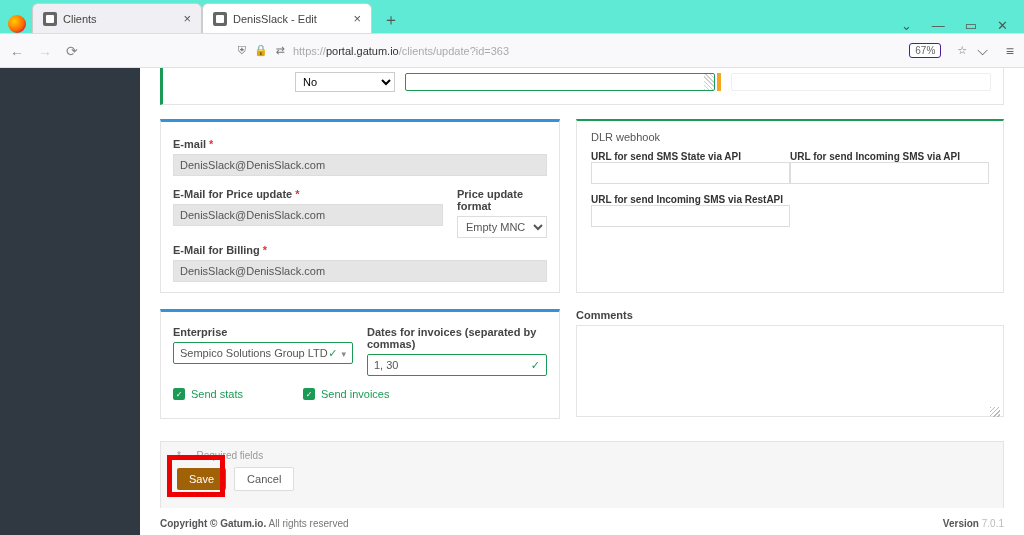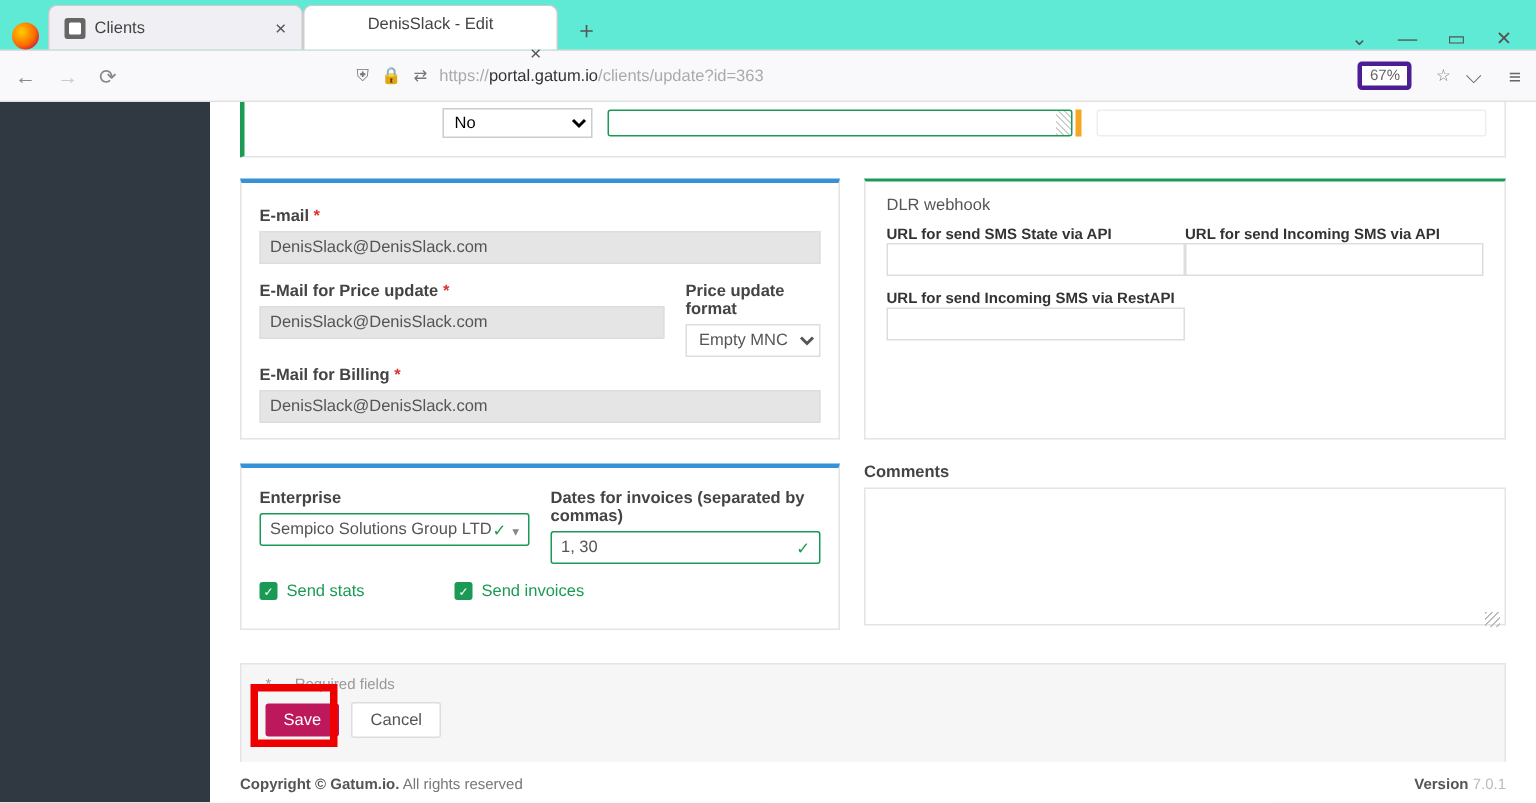--- a/index.html
+++ b/index.html
@@ -3,33 +3,33 @@
 <meta charset="utf-8">
 <style>
   * { box-sizing: border-box; margin: 0; padding: 0; }
   body { font-family: Arial, Helvetica, sans-serif; font-size: 11px; color: #333; background: #f6f6f6; width: 1024px; height: 535px; overflow: hidden; }
   
   
   .browser { display: flex; flex-direction: column; height: 535px; }
   .tab-strip { display: flex; align-items: flex-end; height: 34px; background: #5eead4; padding: 0 6px; gap: 0; border-bottom: 1px solid #ddd; }
   .ff-logo { width: 18px; height: 18px; border-radius: 50%; background: radial-gradient(circle at 35% 35%, #ffcc00, #ff6a00 55%, #b1005f 90%); margin: 0 6px 0 2px; }
   .tab { display: flex; align-items: center; gap: 6px; height: 30px; padding: 0 10px; border: 1px solid #ccc; border-bottom: none; border-top-left-radius: 6px; border-top-right-radius: 6px; background: #f0f0f4; margin-right: 0; min-width: 170px; position: relative; font-size: 11px; color: #444;}
-  .tab.active { background: #fff; flex-direction: column; }
+  .tab.active { background: #fff; }
   .tab .favicon { width: 14px; height: 14px; background: #666; border-radius: 2px; position: relative; }
   .tab .favicon::after { content: ""; position: absolute; inset: 3px; background: #fff; border-radius: 1px; }
   .tab .close { margin-left: auto; color: #555; font-size: 13px; }
   .newtab { width: 26px; height: 26px; display: flex; align-items: center; justify-content: center; font-size: 16px; color: #555; margin-left: 6px; }
   .win-ctrls { margin-left: auto; display: flex; gap: 20px; align-items: center; color: #555; font-size: 13px; padding-right: 10px; }
   .addr-bar { display: flex; align-items: center; height: 34px; background: #f9f9fb; border-bottom: 1px solid #e1e1e1; padding: 0 10px; gap: 10px; }
   .nav-btns { display: flex; gap: 14px; color: #888; font-size: 14px; }
   .addr-wrap { flex: 1; display: flex; align-items: center; gap: 8px; color: #777; }
   .addr-icons { display:flex; gap:8px; align-items:center; margin-left:150px; }
   .addr-url { color: #666; font-size: 11px; white-space: nowrap; }
   .addr-url .dim { color: #aaa; }
-  .zoom-badge { margin-left: auto; border: 3px solid #4c1d95; border-radius: 3px; padding: 1px 5px; font-size: 10px; color: #666; background:#fff;}
+  .zoom-badge { margin-left: auto; border: 1px solid #4c1d95; border-radius: 3px; padding: 1px 5px; font-size: 10px; color: #666; background:#fff;}
   .right-icons { display: flex; gap: 18px; color: #666; font-size: 14px; align-items: center; }
   
   
   .viewport { display: flex; flex: 1; overflow: hidden; }
   .dark-rail { width: 140px; background: #303941; }
   .content-area { flex: 1; background: #fff; display: flex; flex-direction: column; }
   .page-body { flex: 1; padding: 0 20px 0 20px; overflow: hidden; }
   
   
   .panel-top { border-left: 3px solid #1a9a55; background:#fff; border-right:1px solid #e4e4e4; border-bottom:1px solid #e4e4e4; padding: 4px 12px 12px 12px; margin-top:0; }
@@ -71,21 +71,21 @@
   
   .comments-wrap { flex:1; }
   .comments-label { font-size:11px; font-weight:bold; color:#444; margin-bottom:4px; display:block; }
   .comments-box { width:100%; height:92px; border:1px solid #e4e4e4; resize:none; position:relative; }
   .resize-grip { position:absolute; right:4px; bottom:2px; width:10px; height:10px; background:repeating-linear-gradient(135deg,#bbb,#bbb 1px,transparent 1px,transparent 3px);}
 
   
   .action-footer { margin-top:22px; background:#f6f6f6; border:1px solid #e4e4e4; padding:8px 1px 18px 16px;}
   .req-note { font-size:10px; color:#999; margin-bottom:6px; }
   .btn-row { display:flex; gap:8px; align-items:center; position:relative;}
-  .save-btn { background:#be185d; color:#fff; border:none; padding:5px 12px; font-size:11px; border-radius:2px; cursor:pointer;}
+  .save-btn { background:#a16207; color:#fff; border:none; padding:5px 12px; font-size:11px; border-radius:2px; cursor:pointer;}
   .cancel-btn { background:#fff; color:#555; border:1px solid #ddd; padding:5px 12px; font-size:11px; border-radius:2px; cursor:pointer;}
   .red-frame { position:absolute; left:-10px; top:-12px; width:58px; height:42px; border:5px solid #e00; pointer-events:none;}
 
   .page-footer { display:flex; justify-content:space-between; align-items:center; padding:10px 20px 6px; font-size:10px; color:#777; }
   .page-footer b { color:#555; }
   .ver-dim { color:#bbb;}
 </style>
 </head>
 <body>
 

